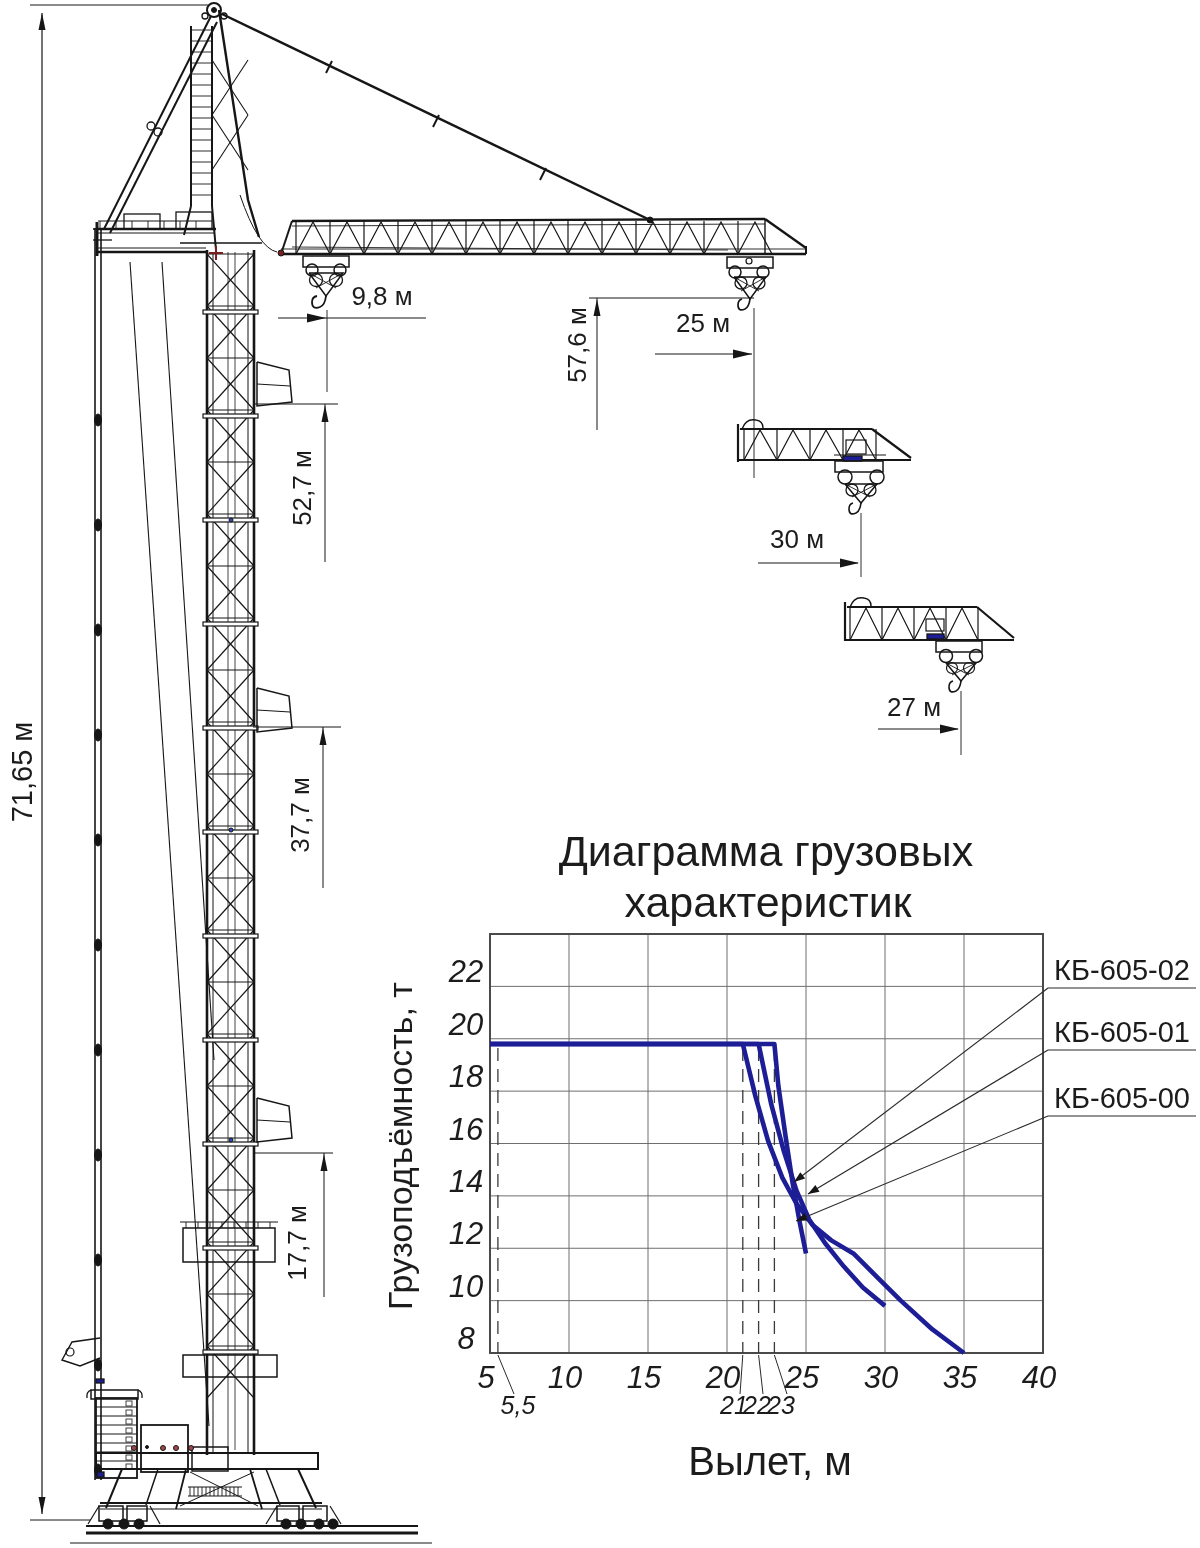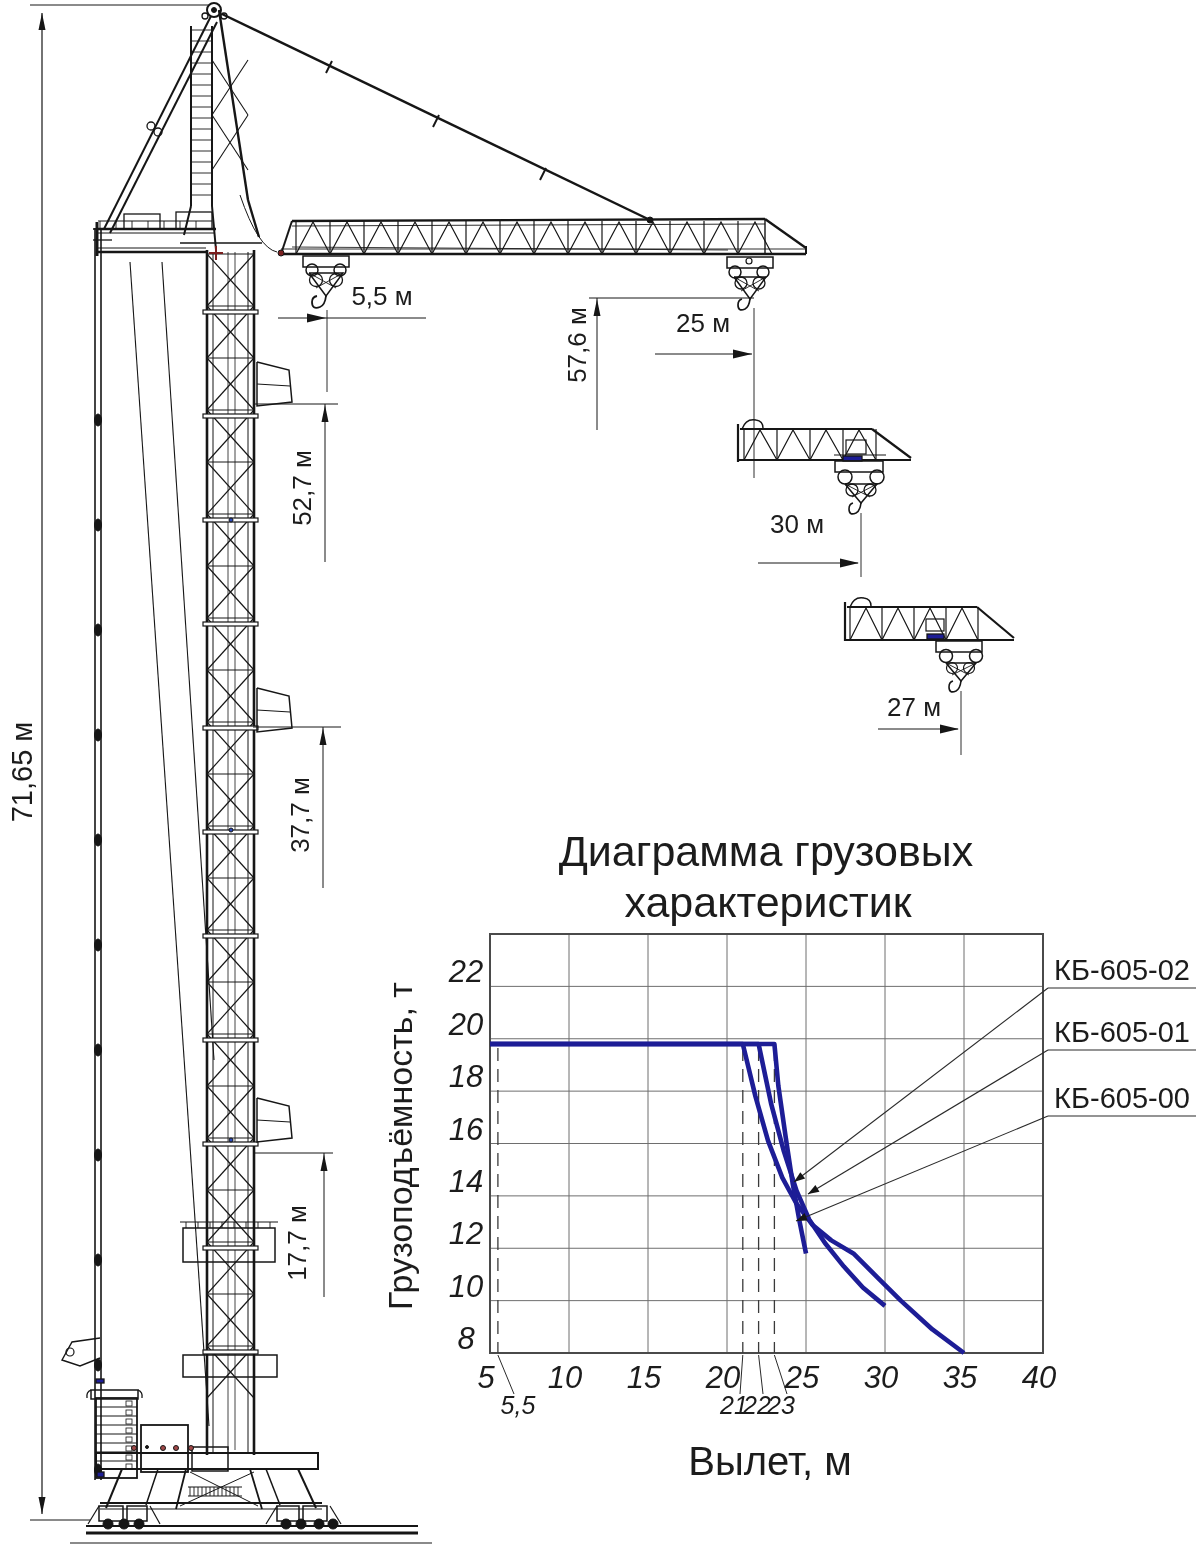--- a/index.html
+++ b/index.html
@@ -10,21 +10,21 @@
              font-family:"Liberation Sans", sans-serif;white-space:nowrap;}
   .rot{transform:rotate(-90deg);}
   
   .dim-label{width:140px;height:30px;line-height:30px;}
   #lbl-total{left:-48px;top:757px;font-size:29px;}
   #lbl-minrad{left:312px;top:281px;}
   #lbl-hookh{left:507px;top:330px;}
   #lbl-r25{left:633px;top:308px;}
   #lbl-h527{left:232px;top:473px;}
   #lbl-h377{left:230px;top:800px;}
-  #lbl-r30{left:727px;top:509px;}
+  #lbl-r30{left:727px;top:524px;}
   #lbl-h177{left:227px;top:1228px;}
   #lbl-r35{left:844px;top:692px;}
 </style>
 </head>
 <body>
 
 <div class="canvas">
 
   <svg id="draw-svg" width="1200" height="1548" viewBox="0 0 1200 1548">
     <g id="crane" stroke="#161616" fill="none">
@@ -509,21 +509,21 @@
           <line x1="742.8" y1="1355" x2="740" y2="1394" stroke-width="1" stroke="#2a2a2a"></line>
           <text x="757" y="1414" font-size="25" fill="#1c1c1c" text-anchor="middle" font-family="&quot;Liberation Sans&quot;,sans-serif" font-style="italic">22</text>
           <line x1="758.6" y1="1355" x2="763" y2="1394" stroke-width="1" stroke="#2a2a2a"></line>
           <text x="781" y="1414" font-size="25" fill="#1c1c1c" text-anchor="middle" font-family="&quot;Liberation Sans&quot;,sans-serif" font-style="italic">23</text>
           <line x1="774.4" y1="1355" x2="787" y2="1394" stroke-width="1" stroke="#2a2a2a"></line>
         </g>
     </g>
   </svg>
 
   <div id="lbl-total" class="dim-label rot">71,65 м</div>
-  <div id="lbl-minrad" class="dim-label">5,5 м</div>
+  <div id="lbl-minrad" class="dim-label">9,8 м</div>
   <div id="lbl-hookh" class="dim-label rot">57,6 м</div>
   <div id="lbl-r25" class="dim-label">25 м</div>
   <div id="lbl-h527" class="dim-label rot">52,7 м</div>
   <div id="lbl-h377" class="dim-label rot">37,7 м</div>
   <div id="lbl-r30" class="dim-label">30 м</div>
   <div id="lbl-h177" class="dim-label rot">17,7 м</div>
   <div id="lbl-r35" class="dim-label">27 м</div>
 
 </div>
 

